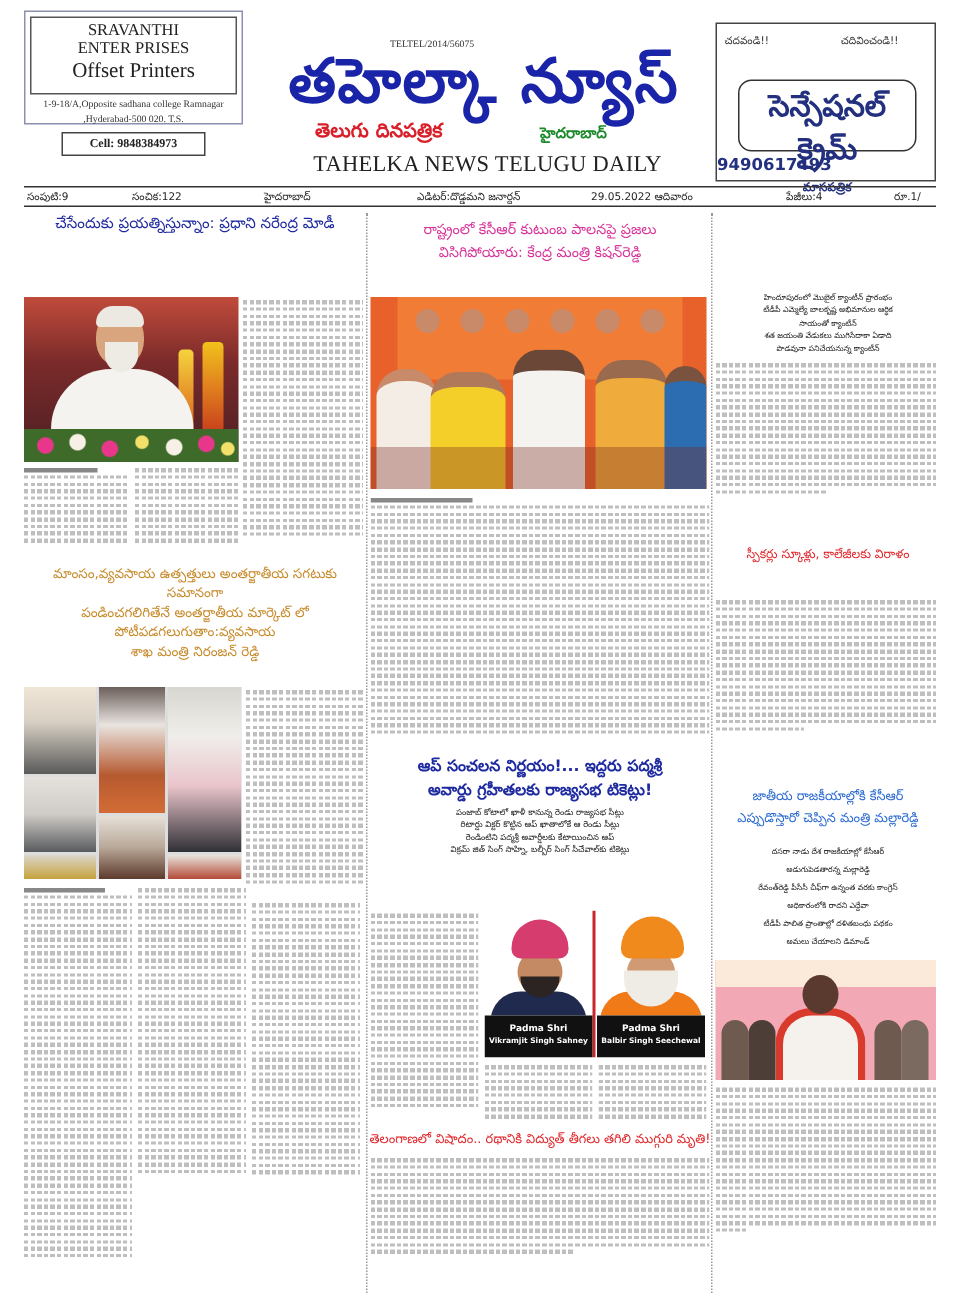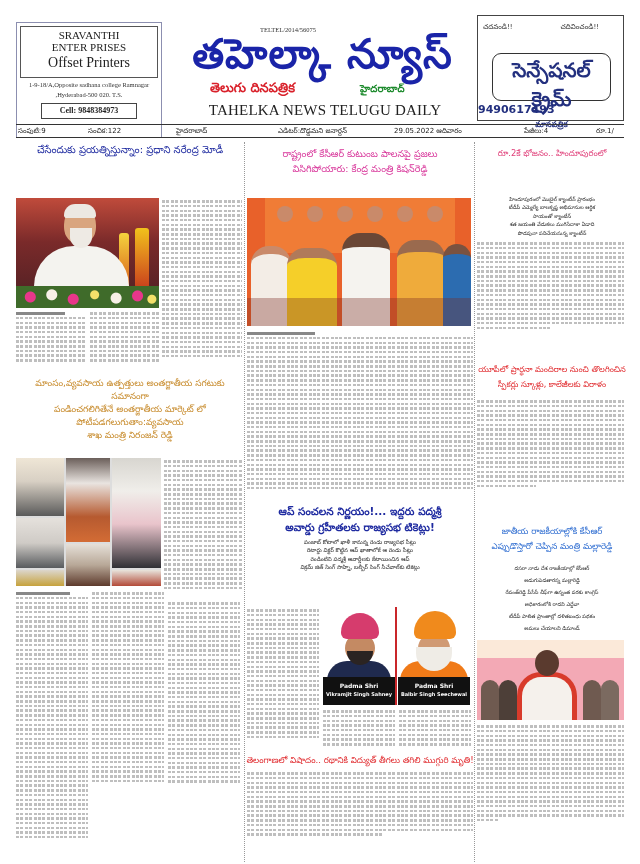--- a/index.html
+++ b/index.html
@@ -1,20 +1,20 @@
 <!DOCTYPE html>
 <html><head>
 <meta charset="utf-8">
 <style>
   * { box-sizing: border-box; margin: 0; padding: 0; }
   html, body { width: 640px; height: 864px; background: #fff; overflow: hidden; }
   body { font-family: "DejaVu Sans", sans-serif; color: #222; position: relative; }
 
   
-  .left-ad { position: absolute; left: 16px; top: 22px; width: 146px; height: 116px;
+  .left-ad { position: absolute; left: 16px; top: 7px; width: 146px; height: 76px;
     border: 1px solid #8c8fb0; padding: 3px; }
   .left-ad .inner { border: 1px solid #555; height: 52px; text-align: center; padding-top: 2px; }
   .left-ad .l1, .left-ad .l2 { font-family: "Liberation Serif", serif; font-size: 11px; line-height: 12px; color: #222; }
   .left-ad .l3 { font-family: "Liberation Serif", serif; font-size: 14px; line-height: 20px; color: #222; }
   .left-ad .addr { font-family: "Liberation Serif", serif; font-size: 6.5px; text-align: center; line-height: 10px; margin-top: 2px; color: #333; }
   .left-ad .cell { margin: 3px auto 0; width: 96px; border: 1px solid #444; font-family: "Liberation Serif", serif;
     font-weight: bold; font-size: 8px; text-align: center; line-height: 14px; }
 
   .logo { position: absolute; left: 170px; top: 18px; width: 305px; text-align: center; }
   .reg-no { font-family: "Liberation Serif", serif; font-size: 6.5px; color: #333; position: absolute; left: 90px; top: 8px; }
@@ -555,21 +555,20 @@
     <span class="ln"></span>
     <span class="ln"></span>
     <span class="ln"></span>
     <span class="ln"></span>
     <span class="ln"></span>
     <span class="ln"></span>
     <span class="ln" style="width:60%"></span>
 </div>
 
 <div class="hl" style="left:477px; top:146px; width:150px; font-size:8.4px; color:#e0407a; line-height:15px;">
-  <div>రూ.2కే భోజనం.. హిందూపురంలో</div>
 </div>
 <div class="hl" style="left:477px; top:195px; width:150px; font-size:5.2px; color:#222; line-height:8.4px;">
   <div>హిందూపురంలో మొబైల్ క్యాంటీన్ ప్రారంభం</div>
   <div>టీడీపీ ఎమ్మెల్యే బాలకృష్ణ అభిమానుల ఆర్థిక</div>
   <div>సాయంతో క్యాంటీన్</div>
   <div>శత జయంతి వేడుకలు ముగిసేదాకా ఏడాది</div>
   <div>పొడవునా పనిచేయనున్న క్యాంటీన్</div>
 </div>
 <div class="txt" style="left:477px; top:240px; width:147px; height:118px;">
   <span class="ln"></span>
@@ -587,21 +586,20 @@
     <span class="ln"></span>
     <span class="ln"></span>
     <span class="ln"></span>
     <span class="ln"></span>
     <span class="ln"></span>
     <span class="ln"></span>
     <span class="ln" style="width:50%"></span>
 </div>
 
 <div class="hl" style="left:477px; top:362px; width:150px; font-size:8.2px; color:#e0262a; line-height:15px;">
-  <div>యూపీలో ప్రార్థనా మందిరాల నుంచి తొలగించిన</div>
   <div>స్పీకర్లు స్కూళ్లు, కాలేజీలకు విరాళం</div>
 </div>
 <div class="txt" style="left:477px; top:398px; width:147px; height:118px;">
   <span class="ln"></span>
     <span class="ln"></span>
     <span class="ln"></span>
     <span class="ln"></span>
     <span class="ln"></span>
     <span class="ln"></span>
     <span class="ln"></span>

